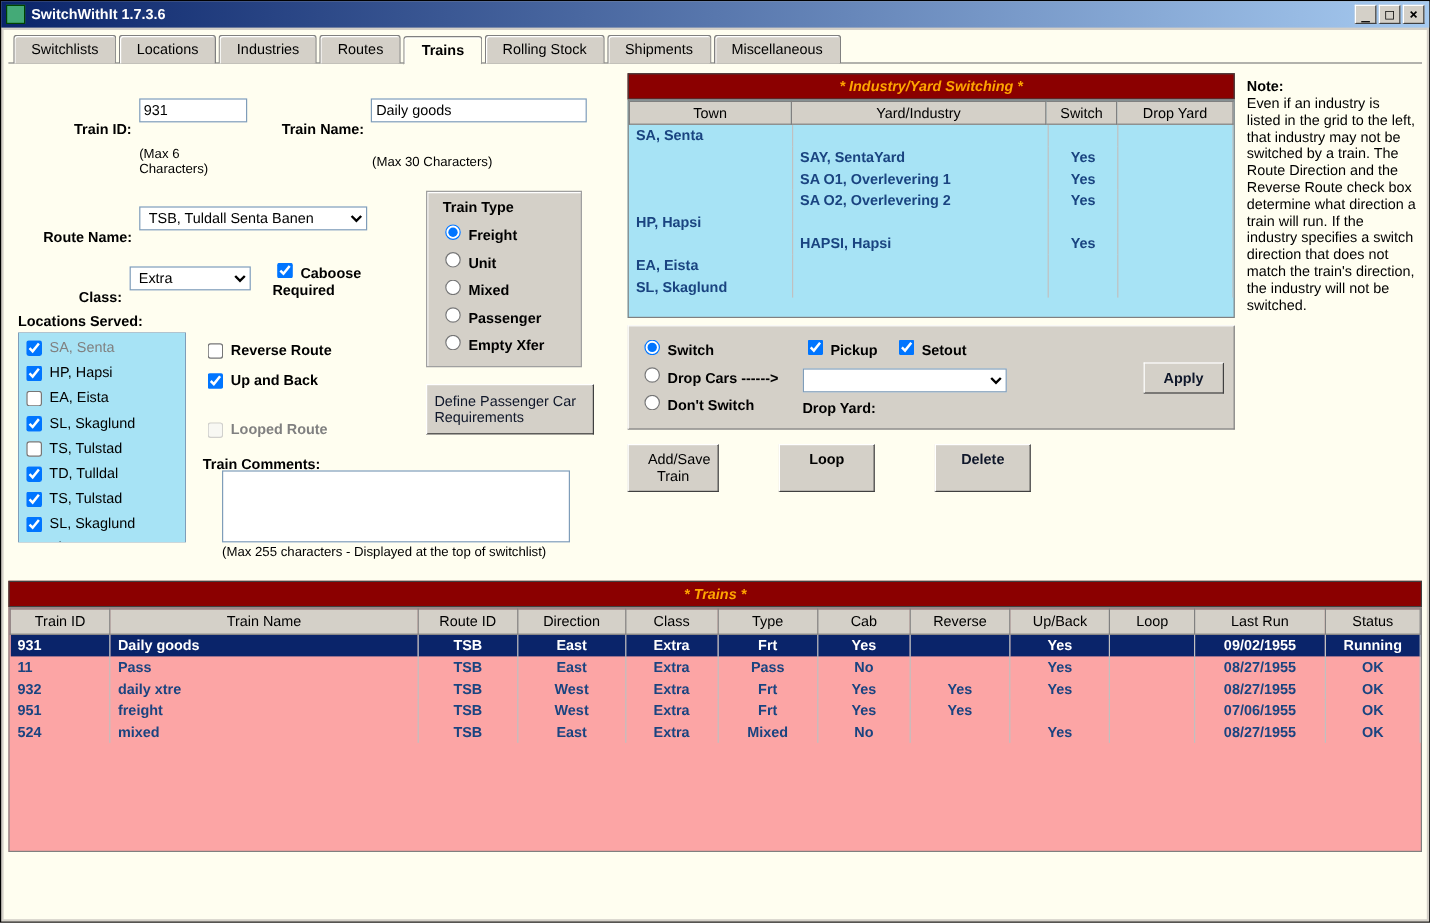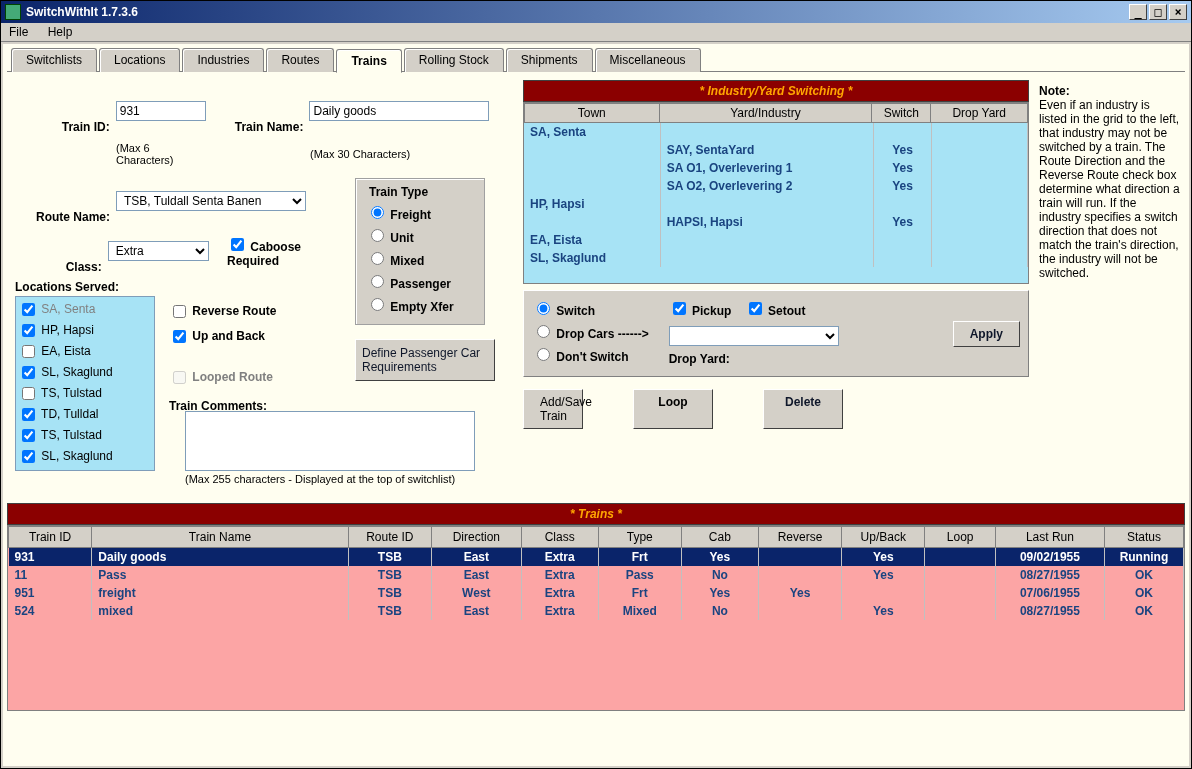--- a/index.html
+++ b/index.html
@@ -67,24 +67,20 @@
 
   <div class="titlebar">
     <span style="width:16px;height:16px;background:#4a7;display:inline-block;margin-right:5px;border:1px solid #040;"></span>
     <span>SwitchWithIt 1.7.3.6</span>
     <span class="spacer"></span>
     <span class="btn">_</span>
     <span class="btn">□</span>
     <span class="btn">×</span>
   </div>
 
-  <div class="menubar">
-    <span>File</span>
-    <span>Help</span>
-  </div>
 
   <div class="content">
 
     <div class="tabs" id="tabs">
         <div class="tab">Switchlists</div>
         <div class="tab">Locations</div>
         <div class="tab">Industries</div>
         <div class="tab">Routes</div>
         <div class="tab active">Trains</div>
         <div class="tab">Rolling Stock</div>
@@ -247,21 +243,21 @@
                 <select style="width:170px"></select>
               </div>
               <div style="margin-top:6px">Drop Yard:</div>
             </div>
             <div style="margin-left:auto;align-self:center">
               <span class="btn3d disabled">Apply</span>
             </div>
           </div>
 
           <div style="display:flex;gap:50px;margin-top:12px">
-            <span class="btn3d" style="font-weight:normal;width:60px;text-align:center">Add/Save Train</span>
+            <span class="btn3d" style="font-weight:normal;width:76px;text-align:center">Add/Save Train</span>
             <span class="btn3d" style="width:80px;text-align:center">Loop</span>
             <span class="btn3d disabled" style="width:80px;text-align:center">Delete</span>
           </div>
         </div>
 
         <div class="note-area">
           <div style="font-weight:bold">Note:</div>
           <div>Even if an industry is listed in the grid to the left, that industry may not be switched by a train. The Route Direction and the Reverse Route check box determine what direction a train will run.  If the industry specifies a switch direction that does not match the train's direction, the industry will not be switched.</div>
         </div>
       </div>
@@ -324,20 +320,34 @@
                 <td>Extra</td>
                 <td>Pass</td>
                 <td>No</td>
                 <td></td>
                 <td>Yes</td>
                 <td></td>
                 <td>08/27/1955</td>
                 <td>OK</td>
               </tr>
               <tr>
+                <td class="l">932</td>
+                <td class="l">daily xtre</td>
+                <td>TSB</td>
+                <td>West</td>
+                <td>Extra</td>
+                <td>Frt</td>
+                <td>Yes</td>
+                <td>Yes</td>
+                <td>Yes</td>
+                <td></td>
+                <td>08/27/1955</td>
+                <td>OK</td>
+              </tr>
+              <tr>
                 <td class="l">951</td>
                 <td class="l">freight</td>
                 <td>TSB</td>
                 <td>West</td>
                 <td>Extra</td>
                 <td>Frt</td>
                 <td>Yes</td>
                 <td>Yes</td>
                 <td></td>
                 <td></td>

